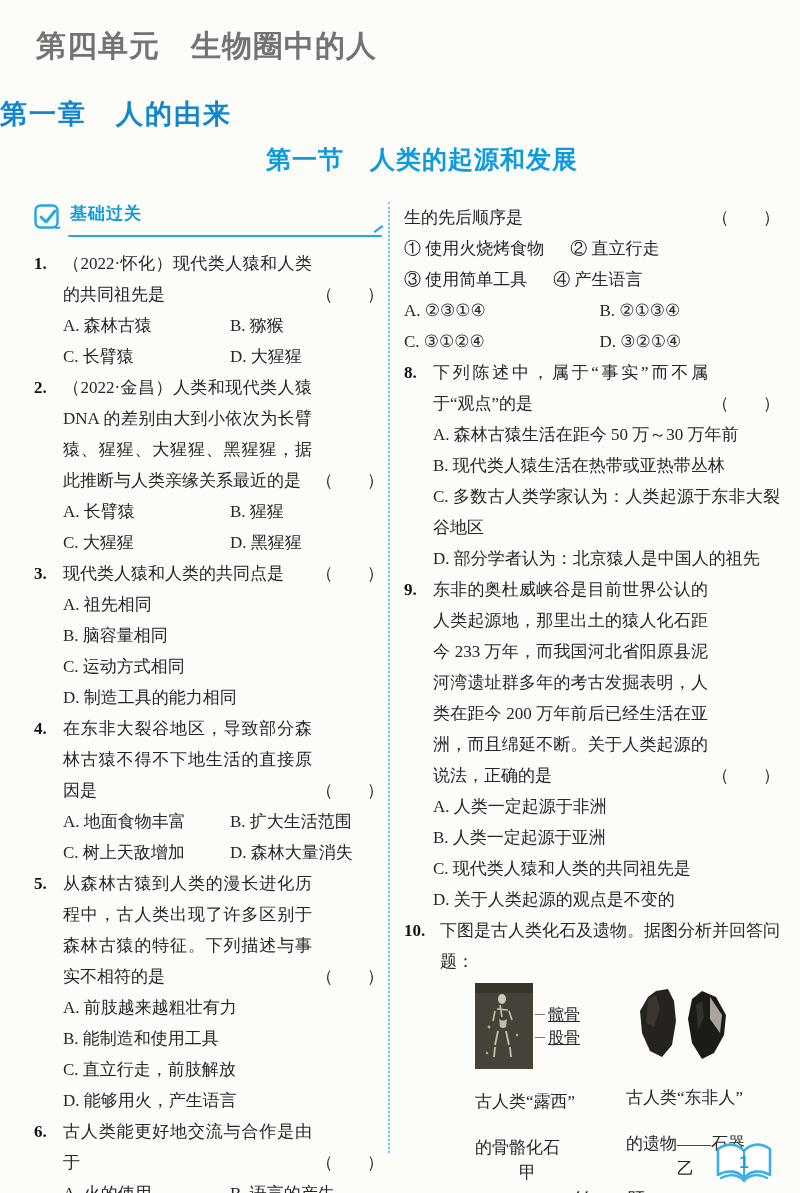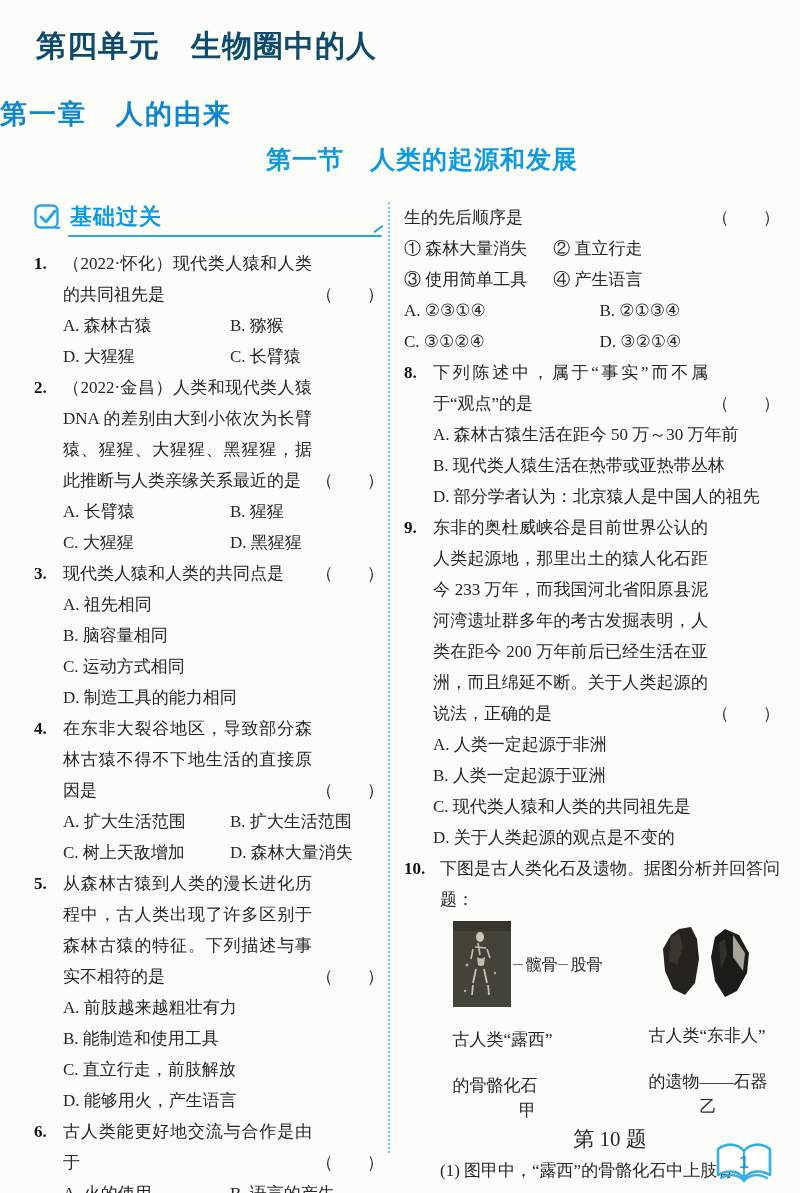--- a/index.html
+++ b/index.html
@@ -10,21 +10,21 @@
     font-family:"Liberation Serif","DejaVu Serif",serif;
     color:#262626;
     overflow:hidden;
     box-sizing:border-box;
   }
   
   .unit-title{
     position:absolute;top:26px;left:36px;
     font-family:"Liberation Sans","DejaVu Sans",sans-serif;
     font-weight:bold;font-size:30px;letter-spacing:1px;
-    color:#0c4a6e;white-space:nowrap;
+    color:#737373;white-space:nowrap;
   }
   .chapter-title{
     position:absolute;top:96px;left:0;right:0;
     font-family:"Liberation Serif","DejaVu Serif",serif;
     font-weight:bold;font-size:27px;letter-spacing:2px;
     color:#1286cd;
   }
   .section-title{
     position:absolute;top:143px;left:0;right:0;text-align:center;
     font-family:"Liberation Sans","DejaVu Sans",sans-serif;
@@ -42,21 +42,21 @@
     width:0;border-left:2px dotted #67cdf4;
     margin-left:4px;margin-right:14px;
   }
   .col-right{flex:1;min-width:0;}
   
   .badge-row{position:relative;height:42px;margin-bottom:4px;}
   .badge-icon{position:absolute;left:0;top:2px;width:27px;height:27px;}
   .badge-label{
     position:absolute;left:36px;top:0;
     font-family:"Liberation Sans","DejaVu Sans",sans-serif;
-    font-weight:bold;font-size:22px;letter-spacing:1px;color:#0d9ade;
+    font-weight:bold;font-size:17px;letter-spacing:1px;color:#0d9ade;
   }
   .badge-underline{
     position:absolute;left:34px;right:2px;top:33px;height:2px;
     background:#27a6e2;border-radius:1px;
   }
   .badge-tick{
     position:absolute;right:0px;top:26px;width:11px;height:2px;
     background:#27a6e2;transform:rotate(-35deg);border-radius:1px;
   }
   
@@ -68,21 +68,21 @@
   .stem{flex:1;text-align:justify;}
   .bracket{align-self:flex-end;white-space:nowrap;padding-left:4px;}
   .opts-grid{display:grid;grid-template-columns:52% 48%;}
   .opt{white-space:nowrap;overflow:hidden;}
   .opt-line{text-align:justify;}
   .steps-line{display:flex;gap:26px;white-space:nowrap;}
   
   .fig-row{display:flex;justify-content:center;gap:46px;margin-top:6px;}
   .figcol{display:flex;flex-direction:column;align-items:flex-start;}
   .figA-top{display:flex;align-items:center;}
-  .bone-labels{display:flex;flex-direction:row;margin-left:2px;}
+  .bone-labels{display:flex;flex-direction:column;margin-left:2px;text-decoration:underline;}
   .bone-label{font-size:16px;line-height:23px;display:flex;align-items:center;}
   .bone-label::before{content:"";display:inline-block;width:10px;height:1px;background:#777;margin-right:3px;}
   .figB-img{margin-top:4px;}
   .fig-cap{font-size:17px;line-height:26px;margin-top:20px;}
   .fig-tag{font-size:17px;line-height:24px;align-self:center;}
   .fig-label{text-align:center;font-size:21px;line-height:28px;margin-top:2px;}
   .subq{font-size:17px;line-height:31px;margin-top:2px;text-align:justify;}
   
   .page-tab{position:absolute;right:26px;bottom:8px;width:60px;height:44px;}
   .page-num{
@@ -118,22 +118,22 @@
       <div class="q">
         <span class="qnum">1.</span>
         <div class="qbody">
           <div class="stem-row">
             <span class="stem">（2022·怀化）现代类人猿和人类的共同祖先是</span>
             <span class="bracket">（　　）</span>
           </div>
           <div class="opts-grid">
             <span class="opt">A. 森林古猿</span>
             <span class="opt">B. 猕猴</span>
+            <span class="opt">C. 长臂猿</span>
             <span class="opt">D. 大猩猩</span>
-            <span class="opt">C. 长臂猿</span>
           </div>
         </div>
       </div>
 
       <div class="q">
         <span class="qnum">2.</span>
         <div class="qbody">
           <div class="stem-row">
             <span class="stem">（2022·金昌）人类和现代类人猿 DNA 的差别由大到小依次为长臂猿、猩猩、大猩猩、黑猩猩，据此推断与人类亲缘关系最近的是</span>
             <span class="bracket">（　　）</span>
@@ -162,21 +162,21 @@
       </div>
 
       <div class="q">
         <span class="qnum">4.</span>
         <div class="qbody">
           <div class="stem-row">
             <span class="stem">在东非大裂谷地区，导致部分森林古猿不得不下地生活的直接原因是</span>
             <span class="bracket">（　　）</span>
           </div>
           <div class="opts-grid">
-            <span class="opt">A. 扩大生活范围</span>
+            <span class="opt">A. 地面食物丰富</span>
             <span class="opt">B. 扩大生活范围</span>
             <span class="opt">C. 树上天敌增加</span>
             <span class="opt">D. 森林大量消失</span>
           </div>
         </div>
       </div>
 
       <div class="q">
         <span class="qnum">5.</span>
         <div class="qbody">
@@ -212,21 +212,21 @@
 
     <div class="col-right">
 
       <div class="q">
         <div class="qbody">
           <div class="stem-row">
             <span class="stem">生的先后顺序是</span>
             <span class="bracket">（　　）</span>
           </div>
           <div class="steps-line">
-            <span>① 森林大量消失</span>
+            <span>① 使用火烧烤食物</span>
             <span>② 直立行走</span>
           </div>
           <div class="steps-line">
             <span>③ 使用简单工具</span>
             <span>④ 产生语言</span>
           </div>
           <div class="opts-grid">
             <span class="opt">A. ②③①④</span>
             <span class="opt">B. ②①③④</span>
             <span class="opt">C. ③①②④</span>
@@ -237,20 +237,21 @@
 
       <div class="q">
         <span class="qnum">8.</span>
         <div class="qbody">
           <div class="stem-row">
             <span class="stem">下列陈述中，属于“事实”而不属于“观点”的是</span>
             <span class="bracket">（　　）</span>
           </div>
           <div class="opt-line">A. 森林古猿生活在距今 50 万～30 万年前</div>
           <div class="opt-line">B. 现代类人猿生活在热带或亚热带丛林</div>
+          <div class="opt-line">C. 多数古人类学家认为：人类起源于东非大裂谷地区</div>
           <div class="opt-line">D. 部分学者认为：北京猿人是中国人的祖先</div>
         </div>
       </div>
 
       <div class="q">
         <span class="qnum">9.</span>
         <div class="qbody">
           <div class="stem-row">
             <span class="stem">东非的奥杜威峡谷是目前世界公认的人类起源地，那里出土的猿人化石距今 233 万年，而我国河北省阳原县泥河湾遗址群多年的考古发掘表明，人类在距今 200 万年前后已经生活在亚洲，而且绵延不断。关于人类起源的说法，正确的是</span>
             <span class="bracket">（　　）</span>

